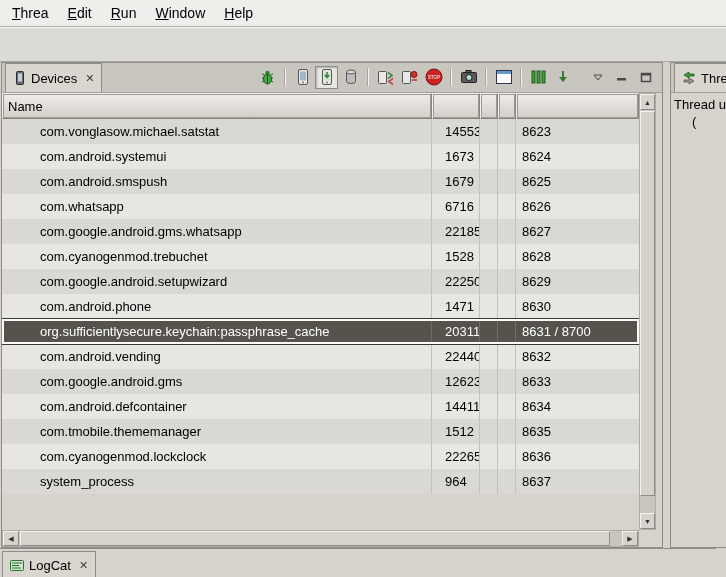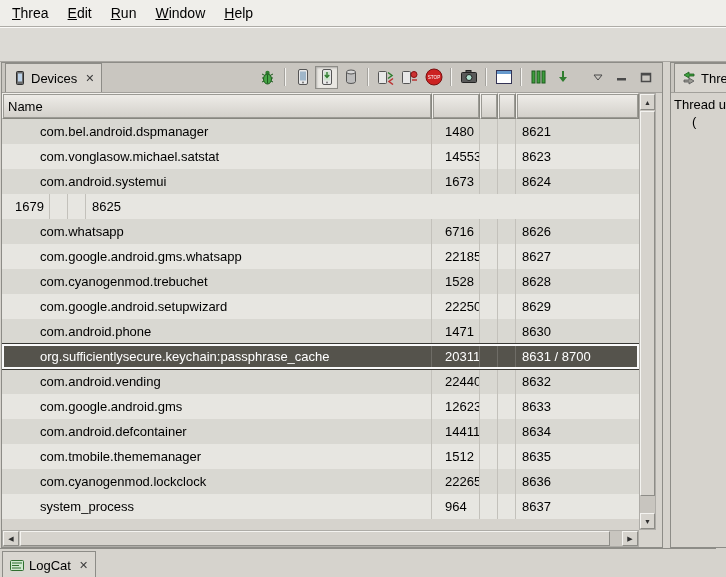--- a/index.html
+++ b/index.html
@@ -224,41 +224,35 @@
     <div class="thead">
       <div class="th th-name">Name</div>
       <div class="th th-c2"></div>
       <div class="th th-c3"></div>
       <div class="th th-c4"></div>
       <div class="th th-c5"></div>
     </div>
 
     <div class="tbody">
         <div class="trow">
-    <div class="cell name">com.bel.android.dspmanager</div>
-    <div class="cell pid">1480</div>
-    <div class="cell c3"></div>
-    <div class="cell c4"></div>
-    <div class="cell port">8621</div>
-  </div>
-        <div class="trow">
     <div class="cell name">com.vonglasow.michael.satstat</div>
     <div class="cell pid">14553</div>
     <div class="cell c3"></div>
     <div class="cell c4"></div>
     <div class="cell port">8623</div>
   </div>
         <div class="trow">
     <div class="cell name">com.android.systemui</div>
     <div class="cell pid">1673</div>
     <div class="cell c3"></div>
     <div class="cell c4"></div>
     <div class="cell port">8624</div>
   </div>
         <div class="trow">
+    <div class="cell name">com.android.smspush</div>
     <div class="cell pid">1679</div>
     <div class="cell c3"></div>
     <div class="cell c4"></div>
     <div class="cell port">8625</div>
   </div>
         <div class="trow">
     <div class="cell name">com.whatsapp</div>
     <div class="cell pid">6716</div>
     <div class="cell c3"></div>
     <div class="cell c4"></div>

